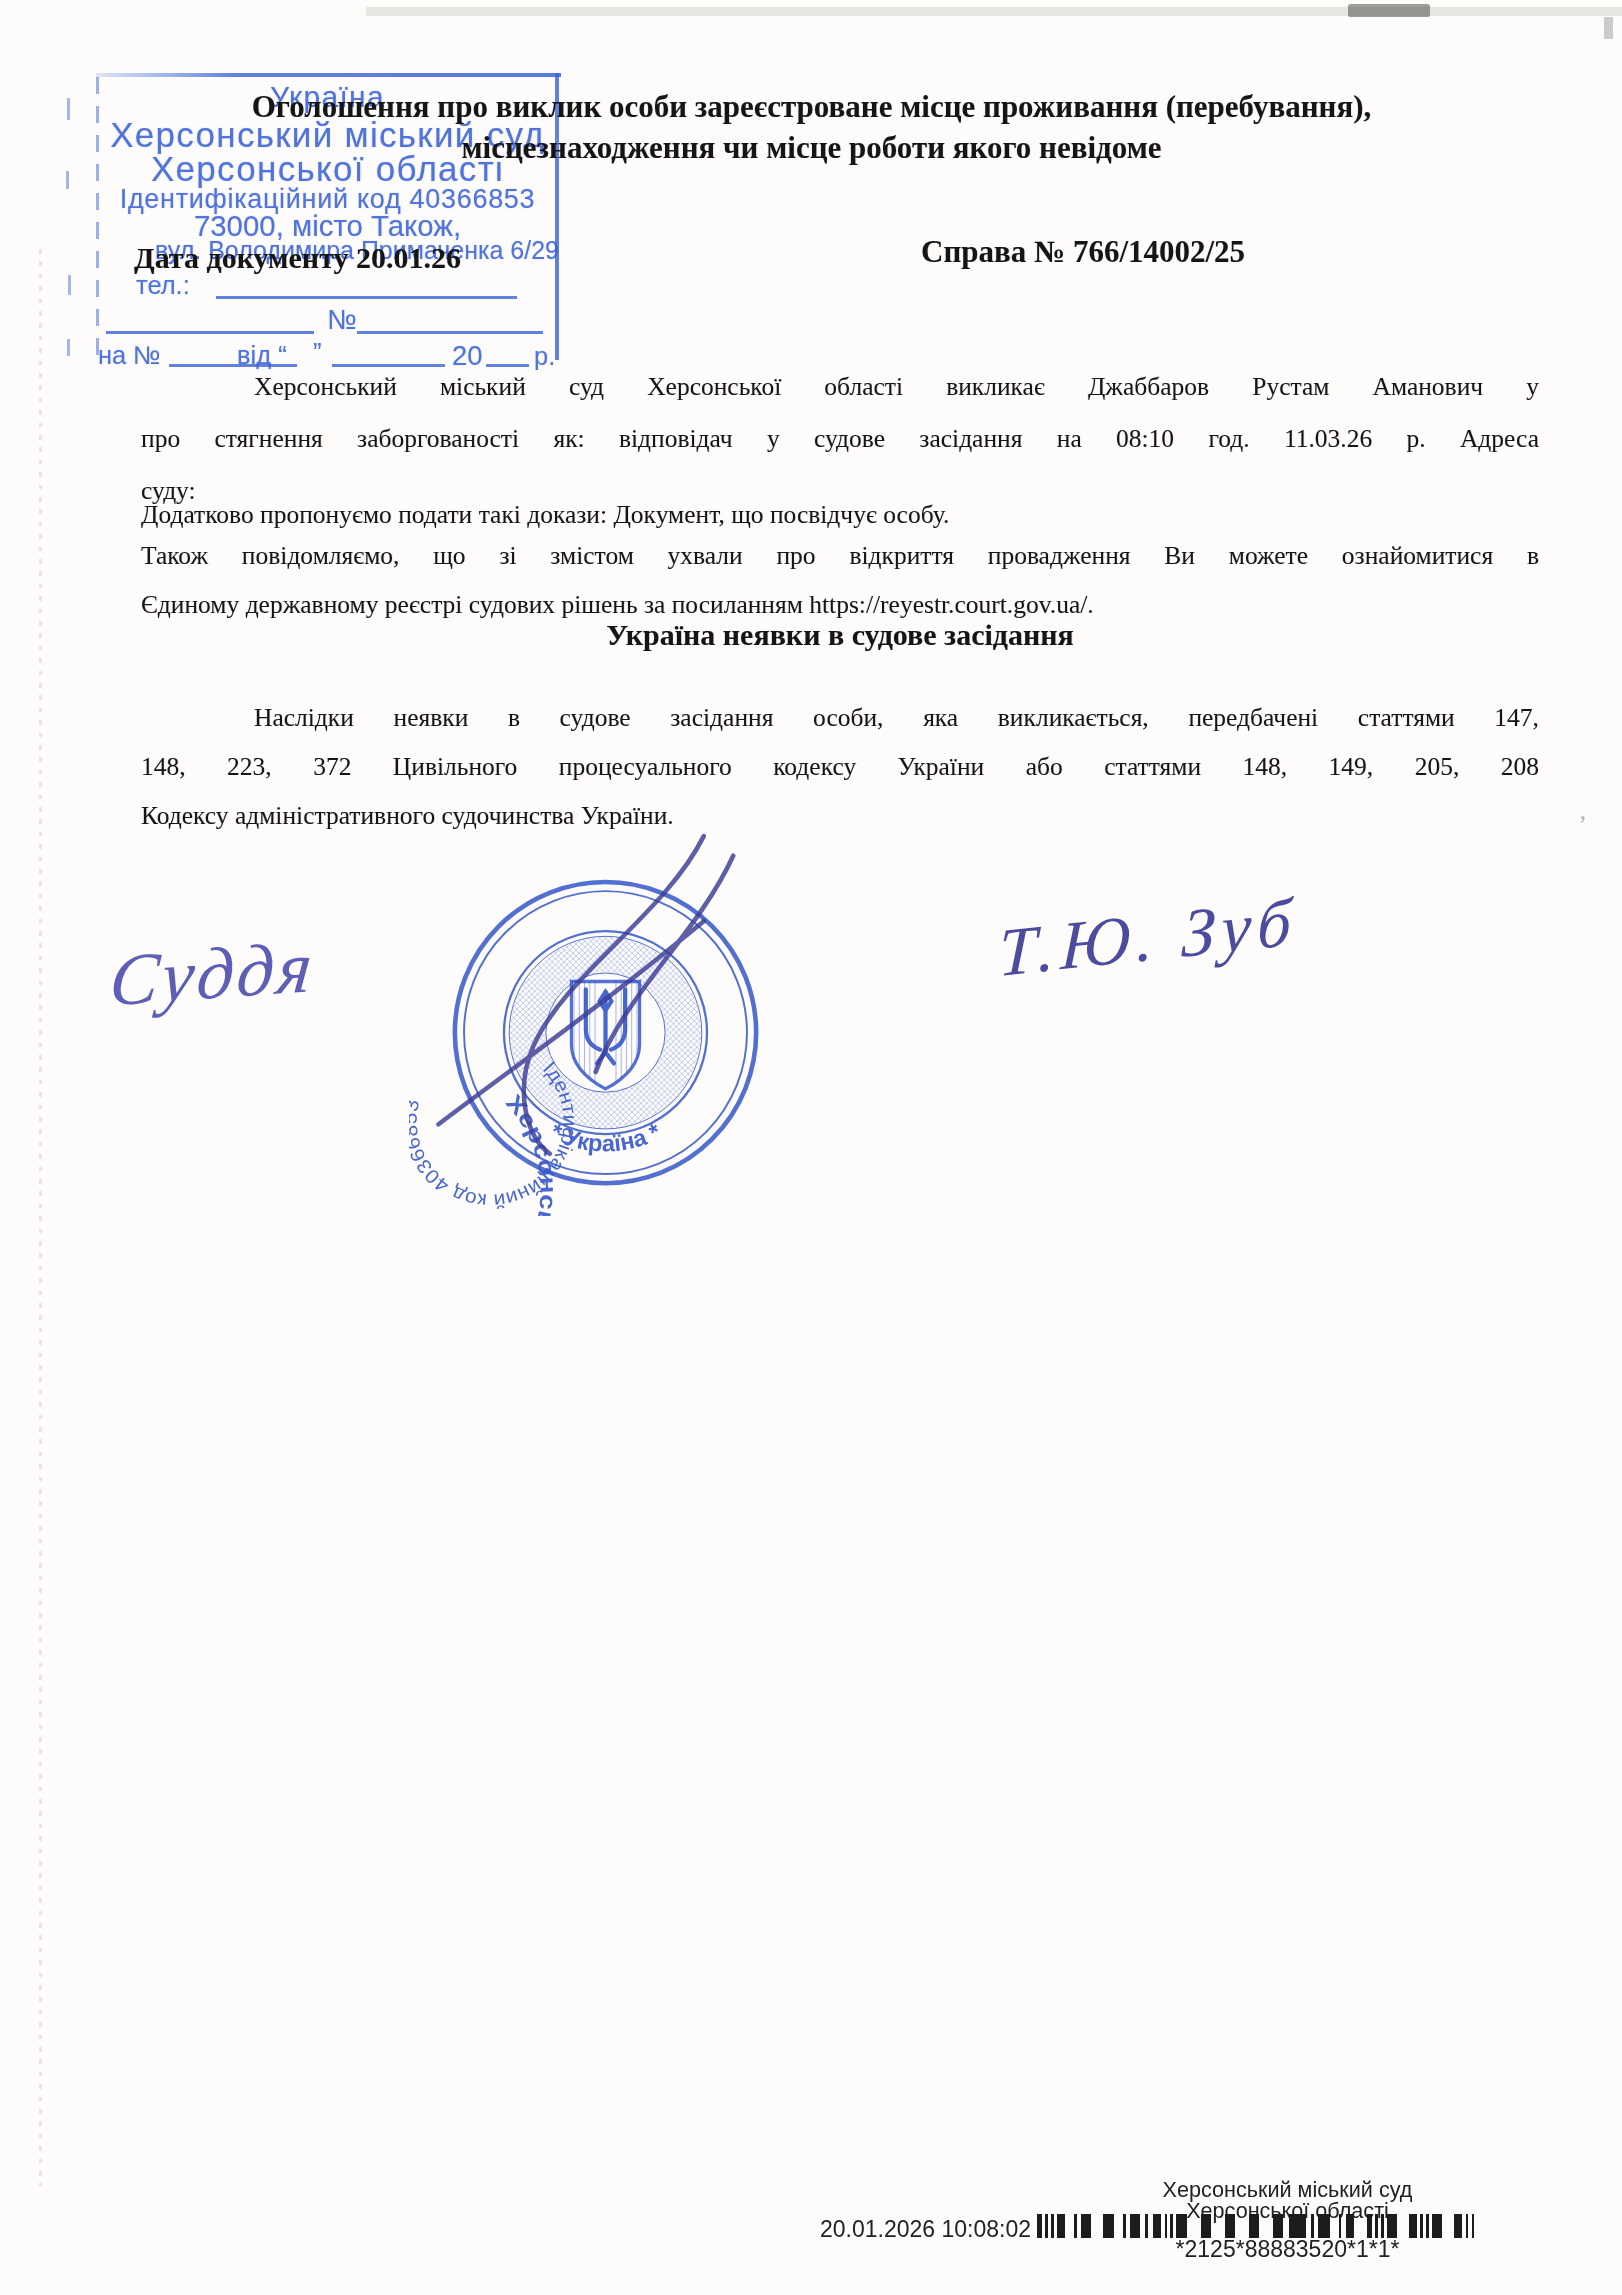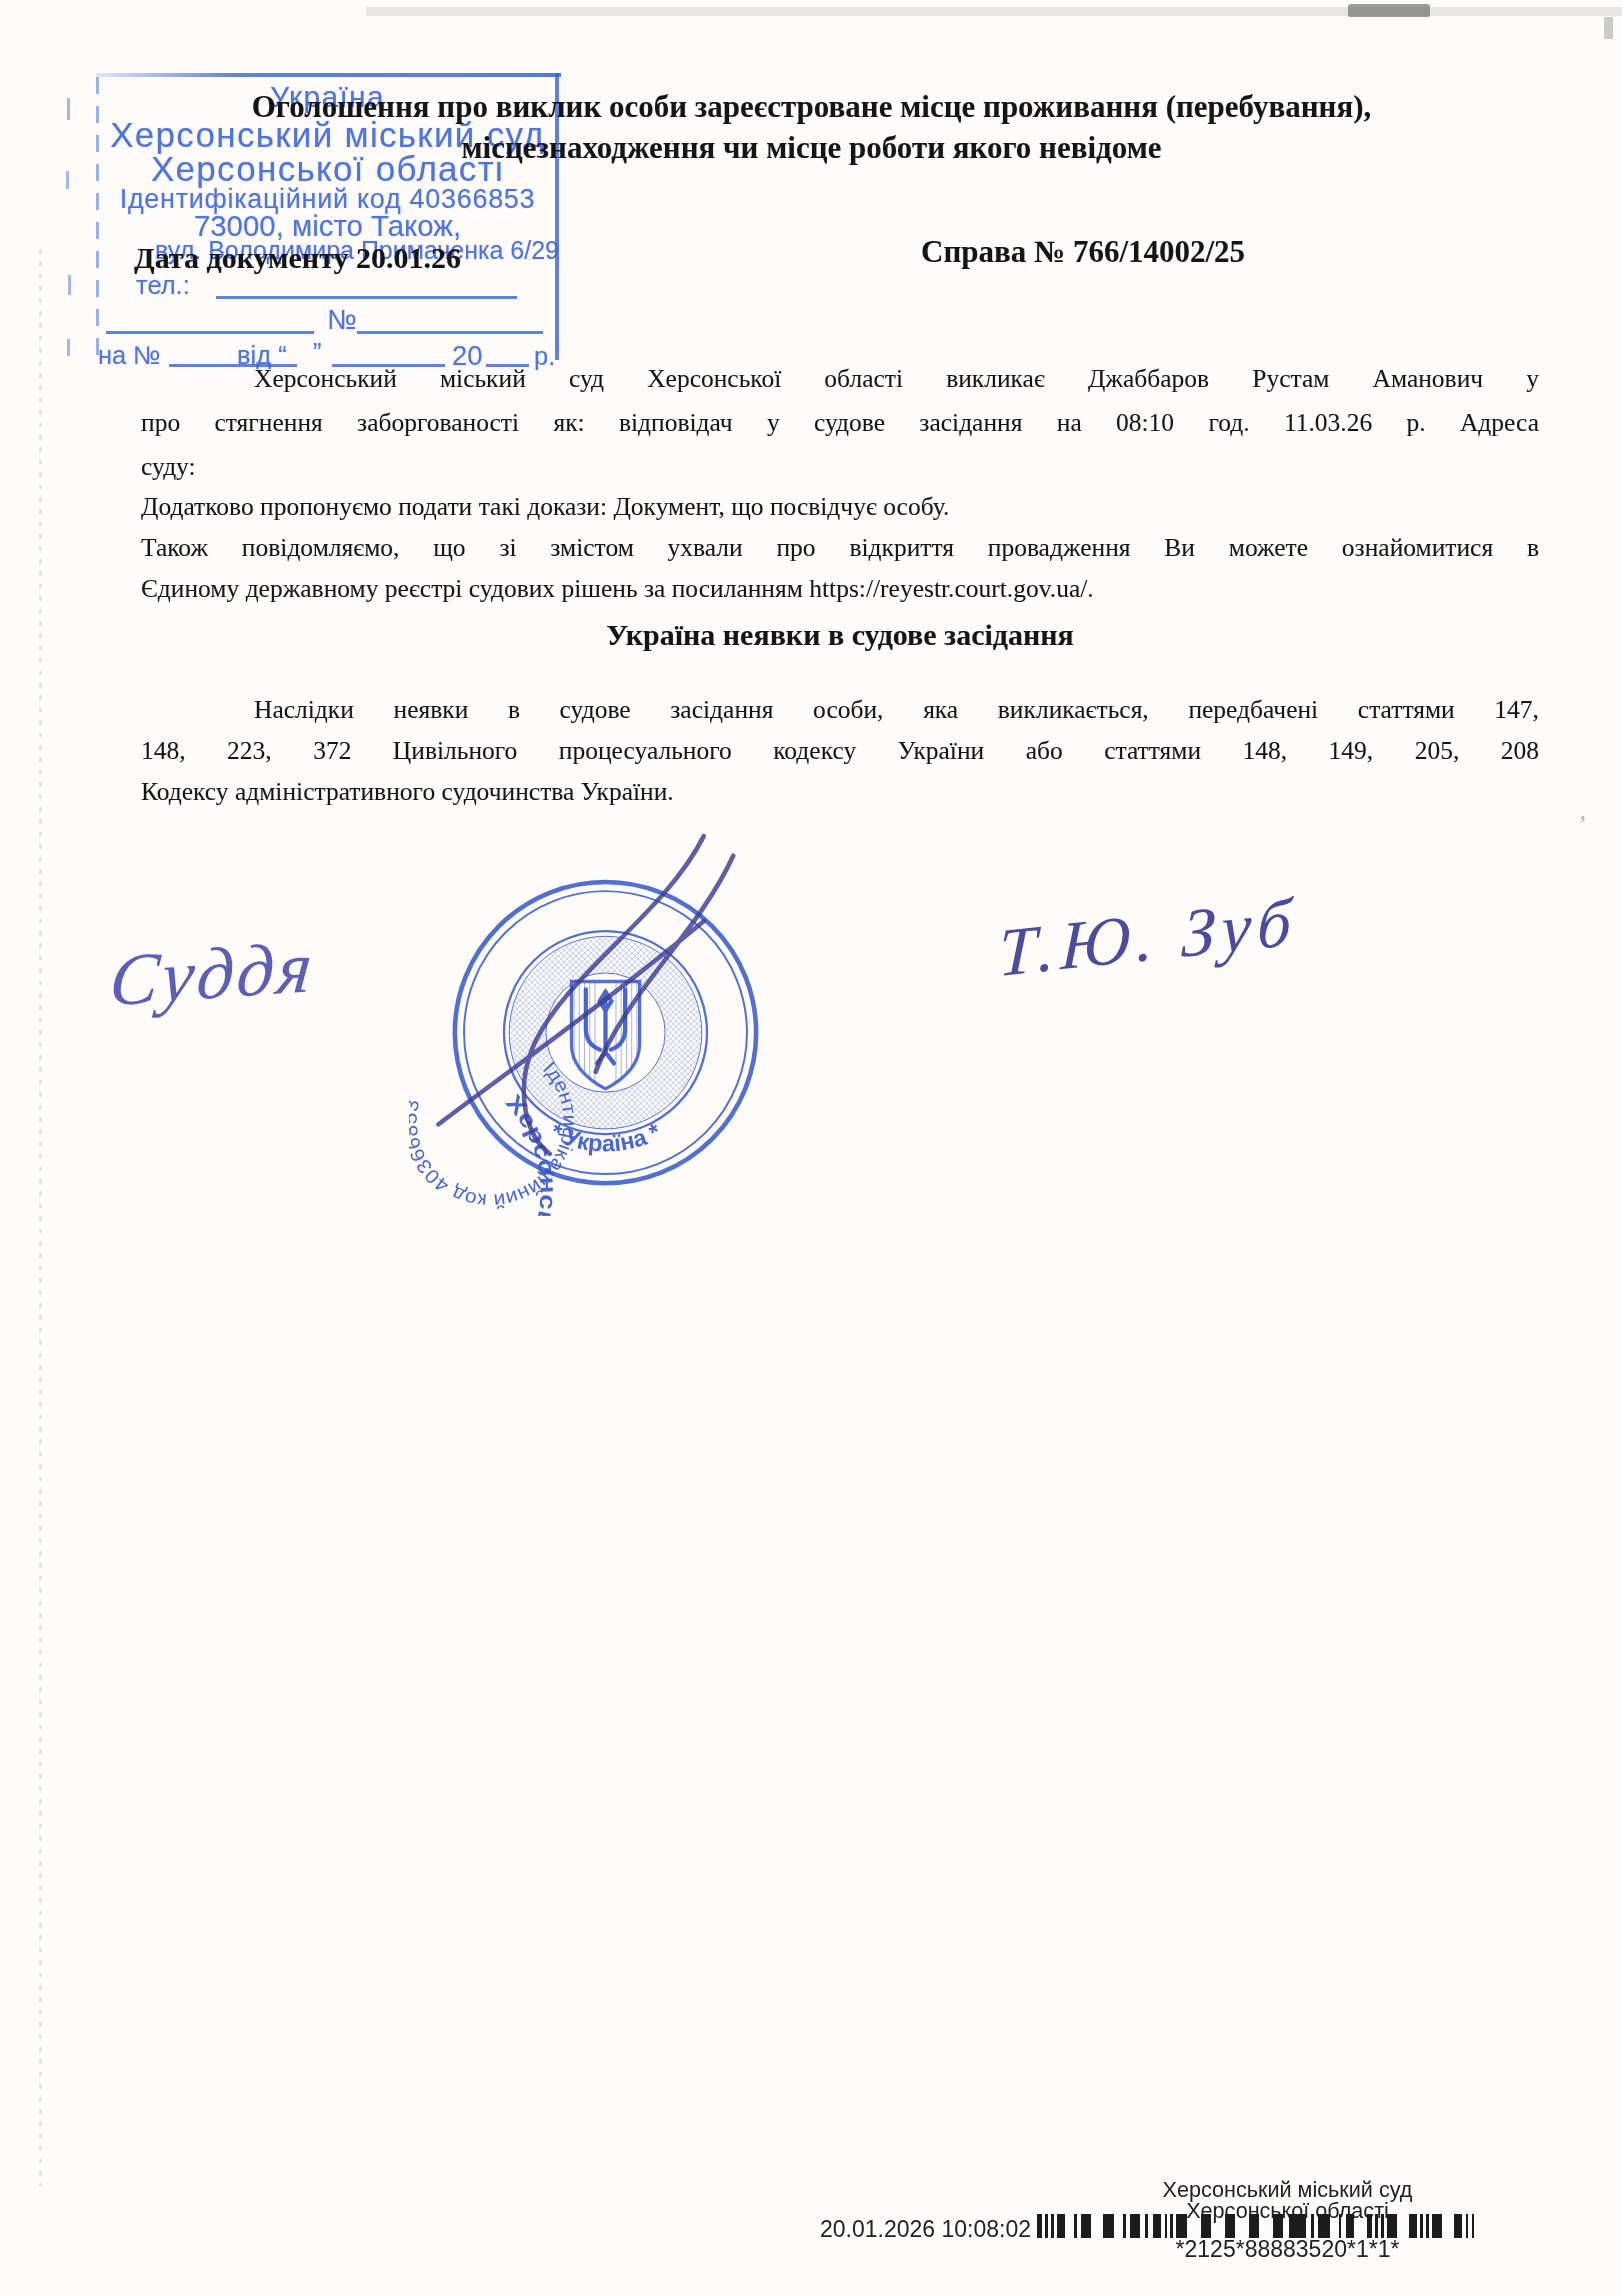--- a/index.html
+++ b/index.html
@@ -17,21 +17,21 @@
   .blue-dash{position:absolute;width:3.3px;background:rgba(58,98,216,.45);}
 
   
   .doc-text{color:#151515;text-shadow:0.7px 0 0 rgba(170,40,20,.10), -0.7px 0 0 rgba(20,110,170,.10);}
   .title{position:absolute;left:72px;top:86px;width:1479px;text-align:center;
          font-weight:bold;font-size:31px;line-height:41px;}
   .doc-date{position:absolute;left:134px;top:241px;font-weight:bold;font-size:30px;white-space:nowrap;}
   .case-number{position:absolute;left:921px;top:234px;font-weight:bold;font-size:31px;white-space:nowrap;}
 
   .para{position:absolute;left:141px;width:1398px;font-size:25.5px;}
-  .para .line{height:41px;text-align:justify;text-align-last:justify;white-space:normal;}
+  .para .line{height:41px;text-align:justify;text-align-last:justify;white-space:normal;margin-top:8px;}
   .para.lh67 .line{height:44px;}
   .para .line:last-child{text-align-last:left;}
   .para.indent .line:first-child{text-indent:113px;}
   .section-heading{position:absolute;left:141px;width:1398px;top:618px;text-align:center;
          font-weight:bold;font-size:30px;}
 
   
   .stamp{position:absolute;color:#3a62d8;font-family:"Liberation Sans",sans-serif;opacity:.88;
          text-shadow:0 0 1.3px rgba(58,98,216,.45);white-space:nowrap;}
   .stamp.ctr{left:96px;width:463px;text-align:center;}

